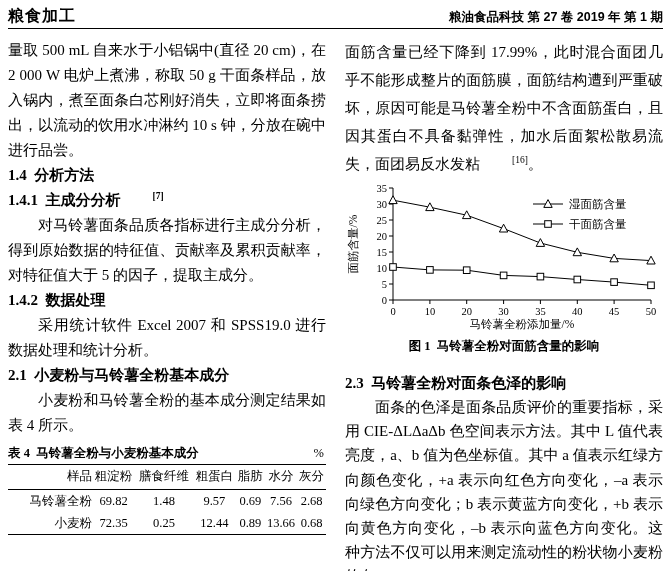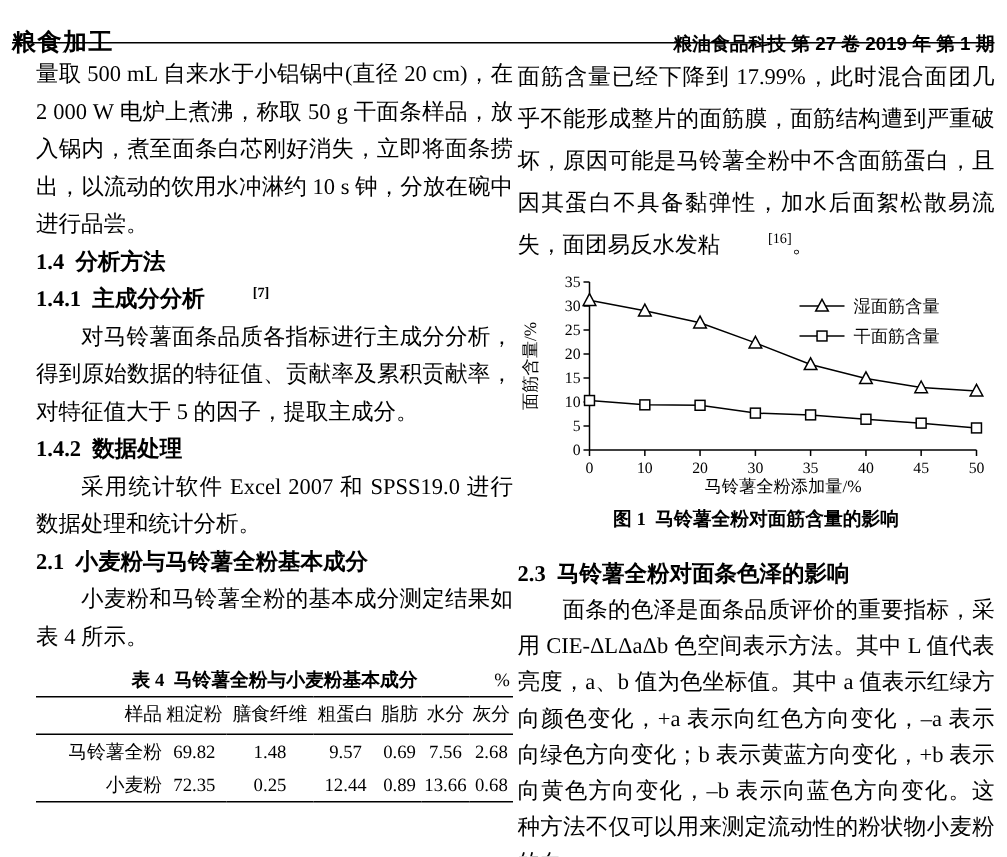--- a/index.html
+++ b/index.html
@@ -3,41 +3,41 @@
 <meta charset="utf-8">
 <style>
   html,body{margin:0;padding:0;}
   body{
     width:671px;height:571px;background:#ffffff;color:#000;
     font-family:"Liberation Serif","DejaVu Serif",serif;
     overflow:hidden;position:relative;
   }
   .page{position:absolute;inset:0;background:#fff;}
   
-  .pheader{position:absolute;top:18px;left:8px;right:8px;
+  .pheader{position:absolute;top:6px;left:8px;right:8px;
     display:flex;justify-content:space-between;align-items:baseline;}
   .ph-left{font-family:"Liberation Sans","DejaVu Sans",sans-serif;font-weight:700;font-size:16px;letter-spacing:1px;}
   .ph-right{font-family:"Liberation Sans","DejaVu Sans",sans-serif;font-weight:600;font-size:12.5px;}
   .hrule{position:absolute;top:28px;left:8px;right:8px;border-top:1.8px solid #000;height:0;}
   
   .col{position:absolute;top:38px;bottom:0;width:318px;font-size:15px;
     text-align:justify;overflow:hidden;}
-  .col-left{left:24px;}
+  .col-left{left:8px;}
   .col-right{left:345px;}
   p{margin:0;line-height:25px;}
   .col-right .cont-para{line-height:28px;}
   .col-right .body-para{line-height:24.2px;}
   p.indent{text-indent:2em;}
   .h-sub{margin:0;font-size:15px;font-weight:700;line-height:25px;white-space:pre-wrap;}
   .h-sec{margin:6px 0 0 0;font-size:16.5px;font-weight:700;line-height:26px;white-space:pre-wrap;}
   .col-right .h-sub{margin-top:16px;line-height:24px;}
   sup{font-size:9.5px;line-height:0;vertical-align:super;padding-left:32px;}
   
   .tbl-caption{position:relative;margin-top:6px;font-size:12.5px;font-weight:700;
-    line-height:18px;text-align:center;white-space:pre-wrap;}
+    line-height:18px;text-align:left;white-space:pre-wrap;}
   .tbl-unit{position:absolute;right:2px;top:0;font-weight:400;}
   table{width:100%;border-collapse:collapse;font-size:12.5px;margin-top:2px;
     border-top:1.6px solid #000;border-bottom:1.6px solid #000;}
   thead th{font-weight:400;border-bottom:1px solid #000;padding:3px 0 4px 0;text-align:center;}
   tbody td{padding:3px 0;text-align:center;line-height:16px;}
   th.c-name,td.c-name{text-align:right;padding-left:6px;width:78px;}
   
   .figure{margin:6px 0 0 0;}
   .fig-caption{margin-top:5px;font-size:12.5px;font-weight:700;line-height:18px;
     text-align:center;white-space:pre-wrap;}

